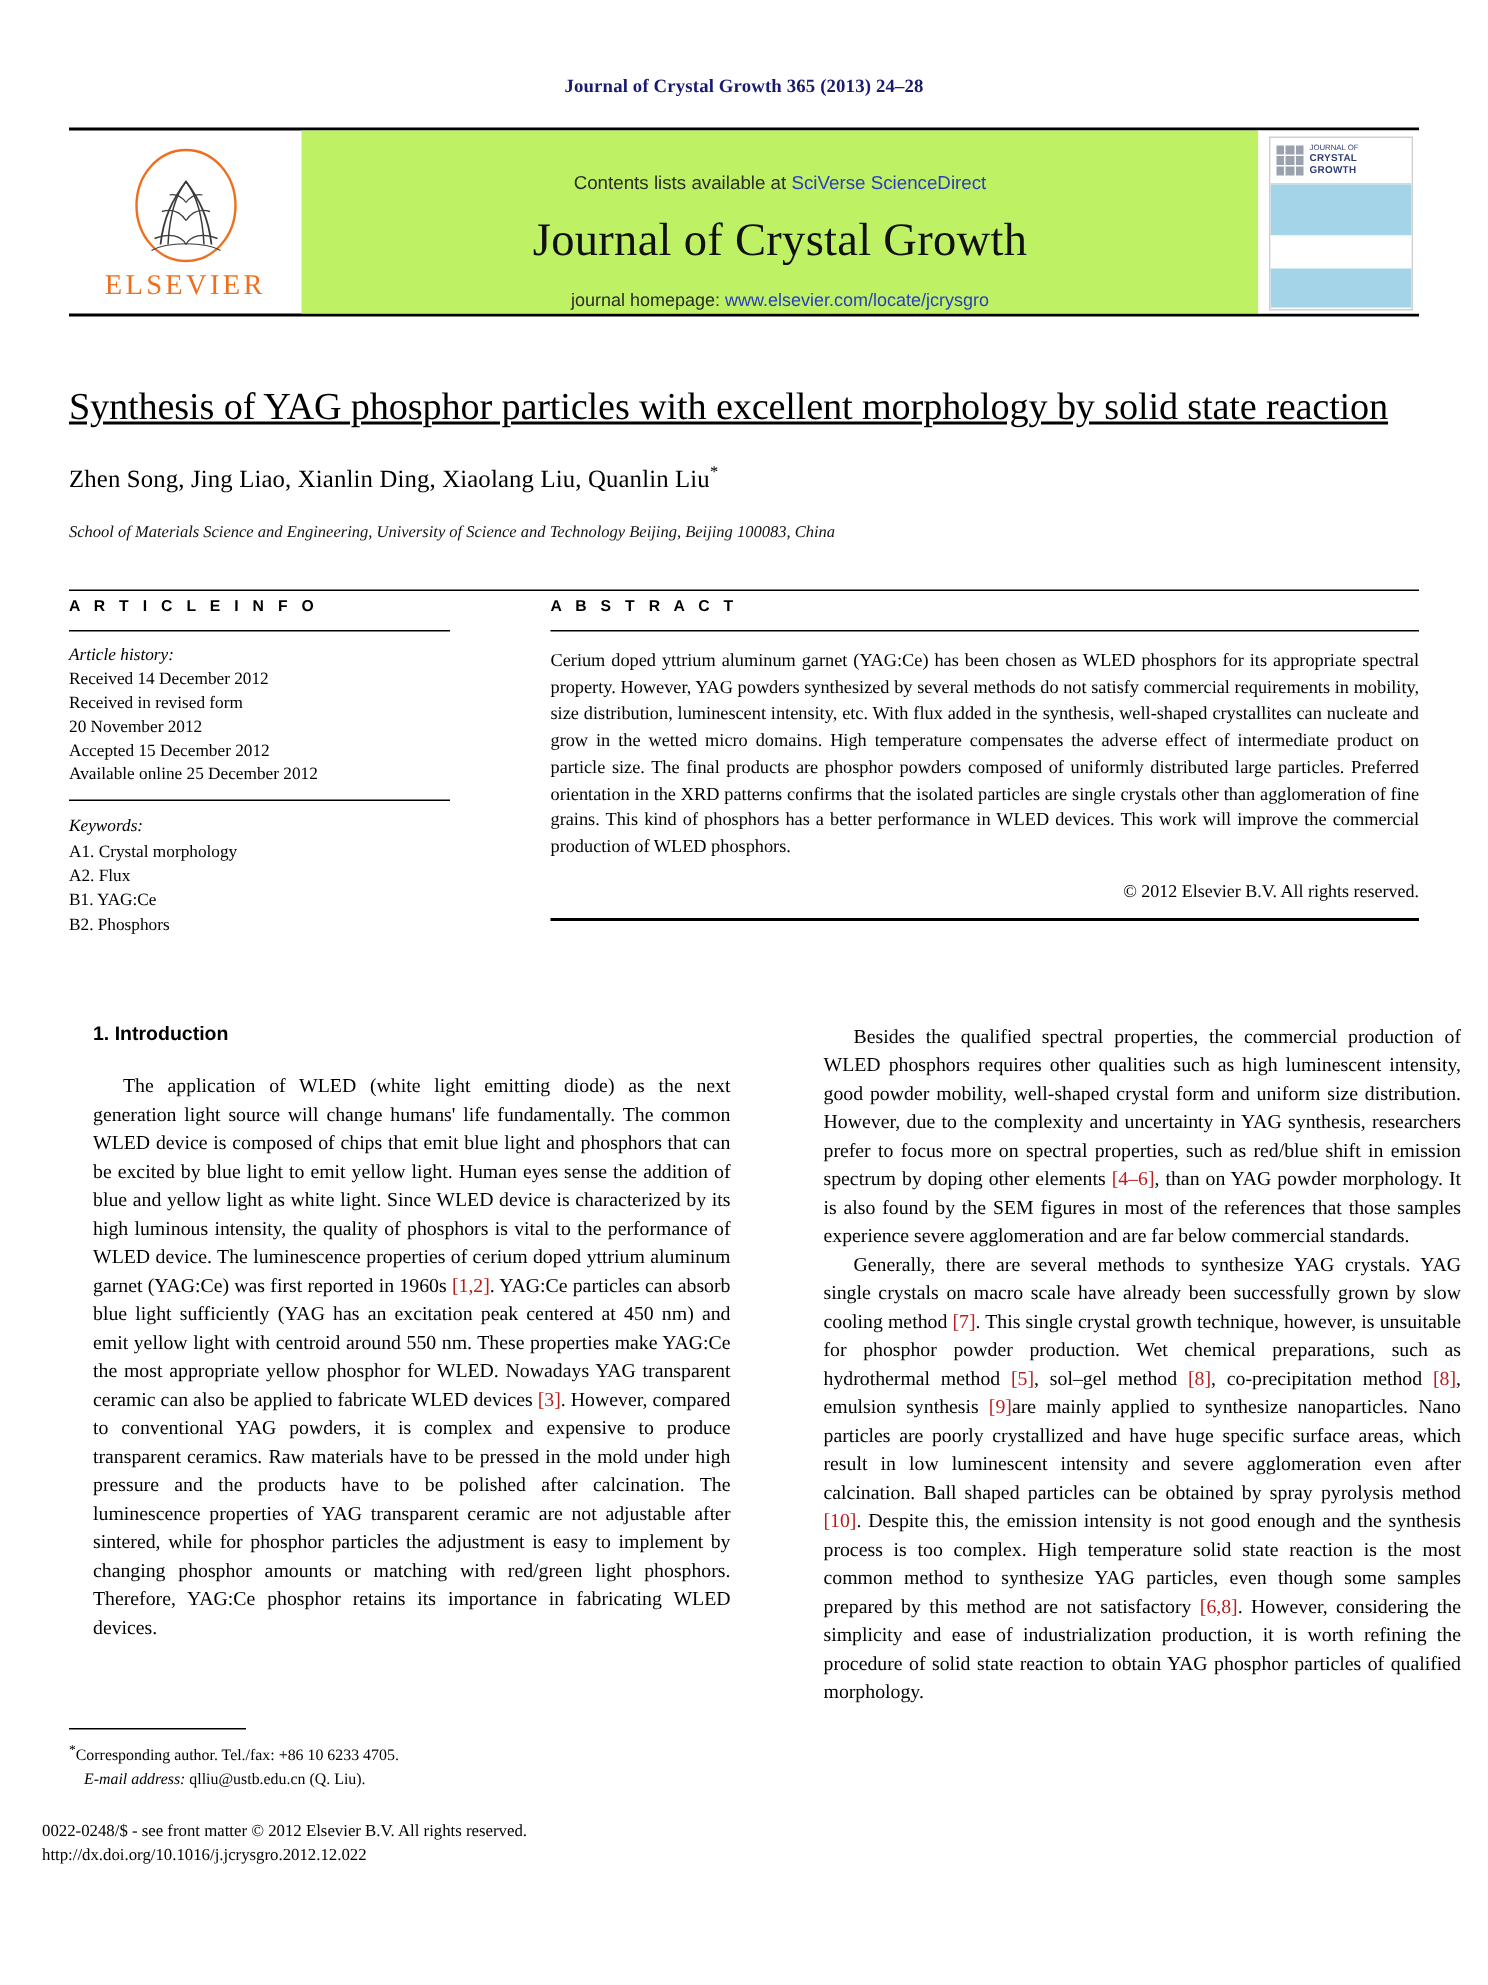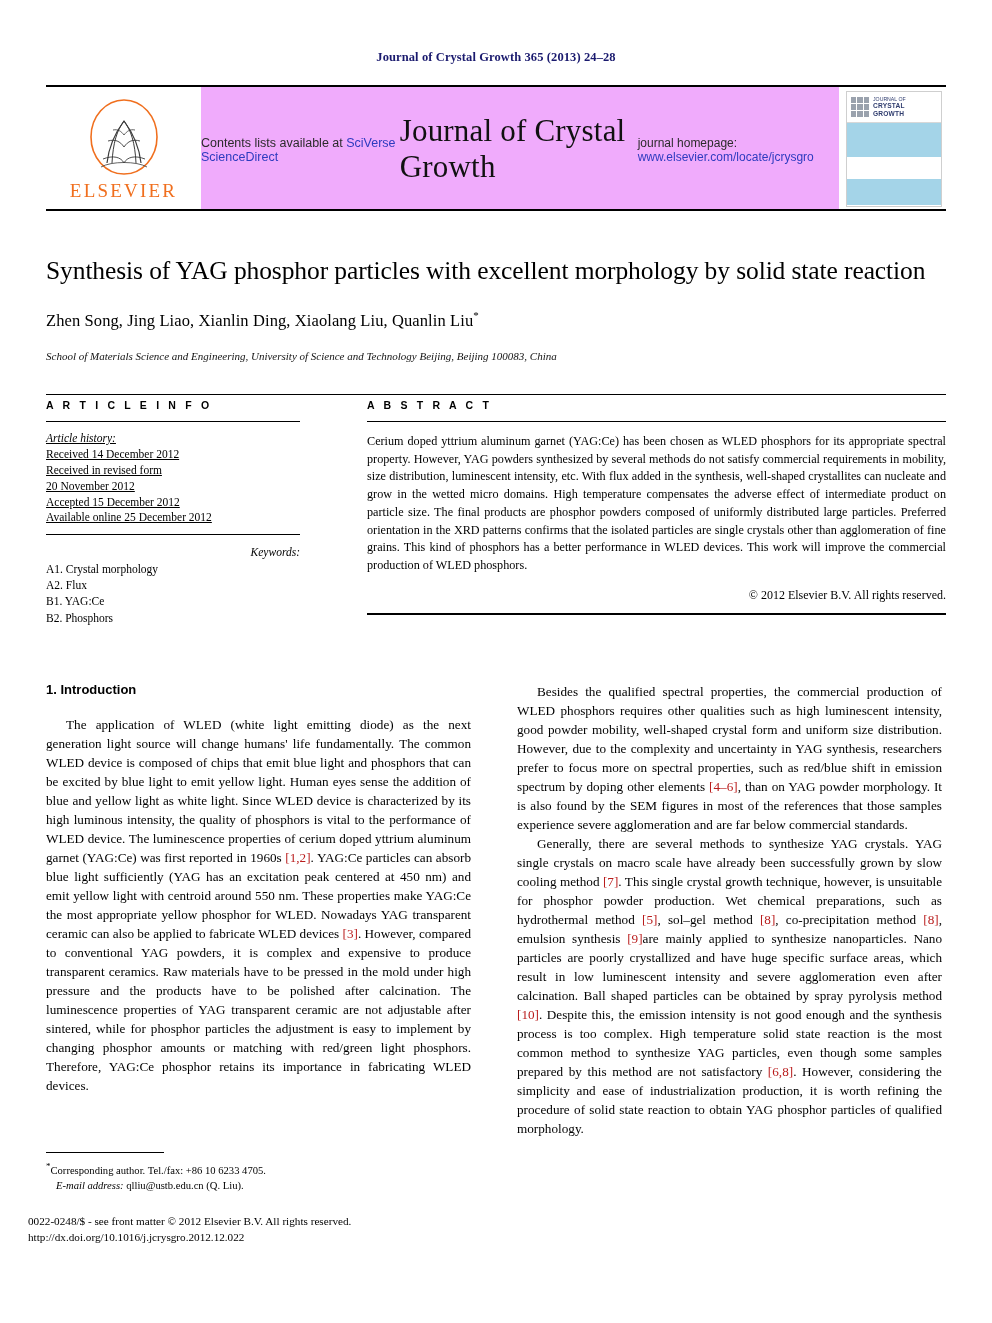--- a/index.html
+++ b/index.html
@@ -62,25 +62,25 @@
   .elsevier-wordmark {
     font-family: "Liberation Serif", serif;
     font-size: 19px;
     letter-spacing: 2.2px;
     color: #f06f1e;
     font-weight: normal;
     margin-top: 1px;
   }
   .masthead-center {
     flex: 1 1 auto;
-    background: #f0abfc;
-    display: flex;
-    flex-direction: row;
+    background: #bef264;
+    display: flex;
+    flex-direction: column;
     align-items: center;
-    justify-content: space-between;
+    justify-content: flex-end;
     padding: 6px 0 2px 0;
   }
   .contents-line {
     font-family: "Liberation Sans", sans-serif;
     font-size: 12.5px;
     color: #2b2b2b;
   }
   .contents-line a {
     color: #2d3bbf;
     text-decoration: none;
@@ -147,20 +147,21 @@
 
   
   .title-block { margin-top: 44px; }
   h1.article-title {
     font-family: "Liberation Serif", serif;
     font-size: 25.5px;
     font-weight: normal;
     line-height: 1.24;
     margin: 0;
     letter-spacing: -0.1px;
+    text-decoration: underline;
   }
   .authors {
     font-family: "Liberation Serif", serif;
     font-size: 16.5px;
     margin-top: 22px;
     letter-spacing: 0.1px;
   }
   .authors sup { font-size: 11px; }
   .affiliation {
     font-family: "Liberation Serif", serif;
@@ -184,51 +185,50 @@
     font-family: "Liberation Sans", sans-serif;
     font-weight: bold;
     font-size: 10.5px;
     letter-spacing: 3.2px;
   }
   .rule-thin { border-bottom: 1px solid #000; margin-top: 10px; }
   .history {
     font-size: 11.5px;
     line-height: 1.38;
     margin-top: 9px;
-    text-decoration: underline;
   }
   .history .hd { font-style: italic; }
   .kw-rule { border-bottom: 1px solid #000; margin-top: 8px; }
   .keywords {
     font-size: 11.5px;
     line-height: 1.42;
     margin-top: 9px;
   }
-  .keywords .hd { font-style: italic; text-align: right; }
+  .keywords .hd { font-style: italic; }
   .abstract-body {
     font-size: 12.2px;
     line-height: 1.45;
     text-align: justify;
     margin-top: 11px;
   }
   .copyright-line {
     text-align: right;
     font-size: 12px;
     margin-top: 13px;
   }
   .abs-bottom-rule { border-bottom: 2px solid #000; margin-top: 10px; }
 
   
   .body-columns {
     margin-top: 56px;
     display: flex;
     gap: 46px;
     height: 560px;
   }
-  .col { width: 425px; flex: 0 0 425px; position: relative; }
+  .col { width: 425px; flex: 0 0 425px; position: relative; margin-left: 16px; }
   h2.section-head {
     font-family: "Liberation Sans", sans-serif;
     font-size: 13px;
     font-weight: bold;
     margin: 0 0 18px 0;
   }
   p.para {
     font-size: 13.2px;
     line-height: 1.44;
     text-align: justify;

